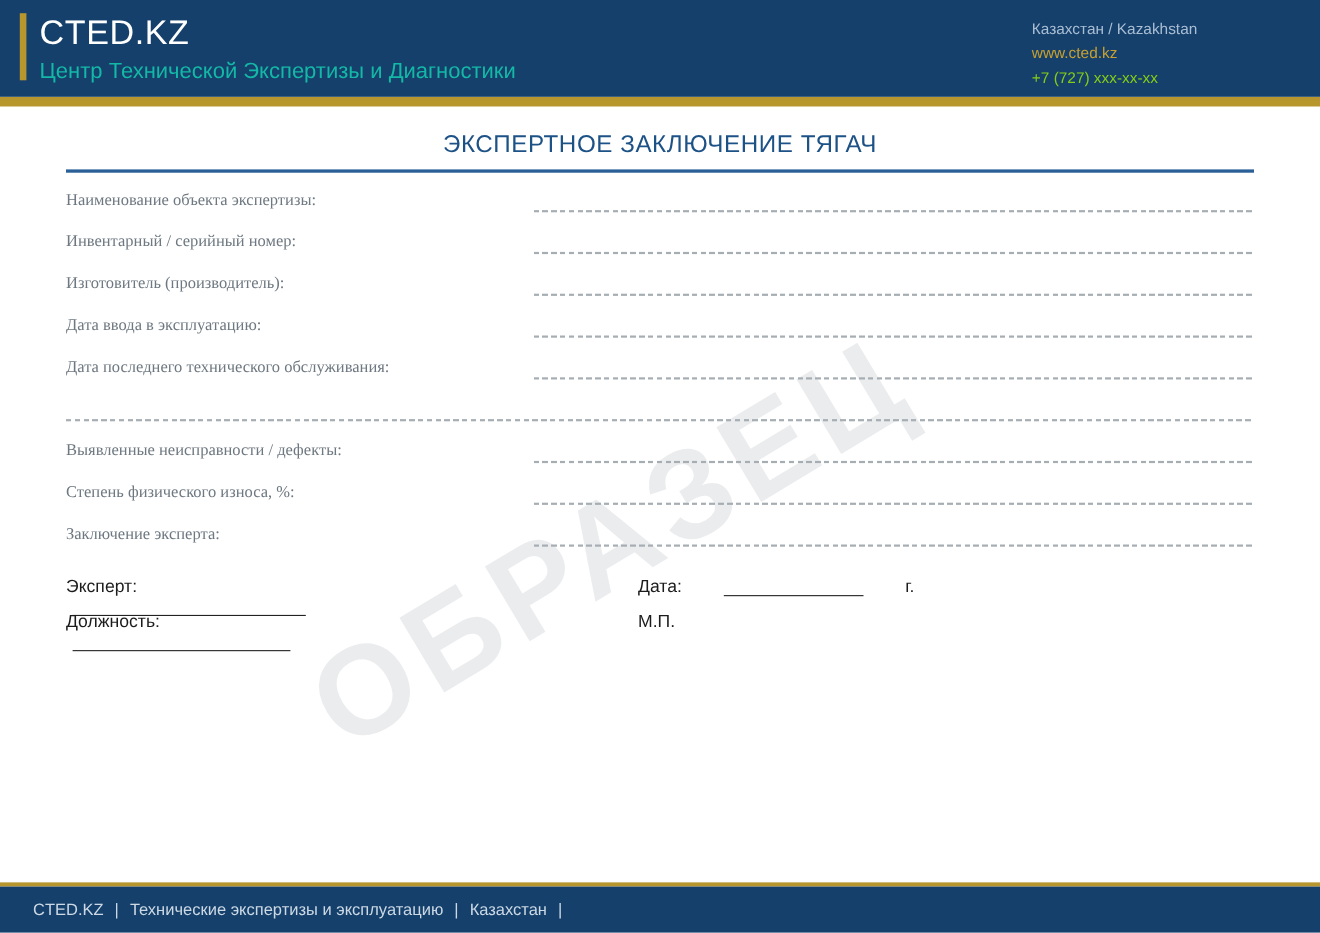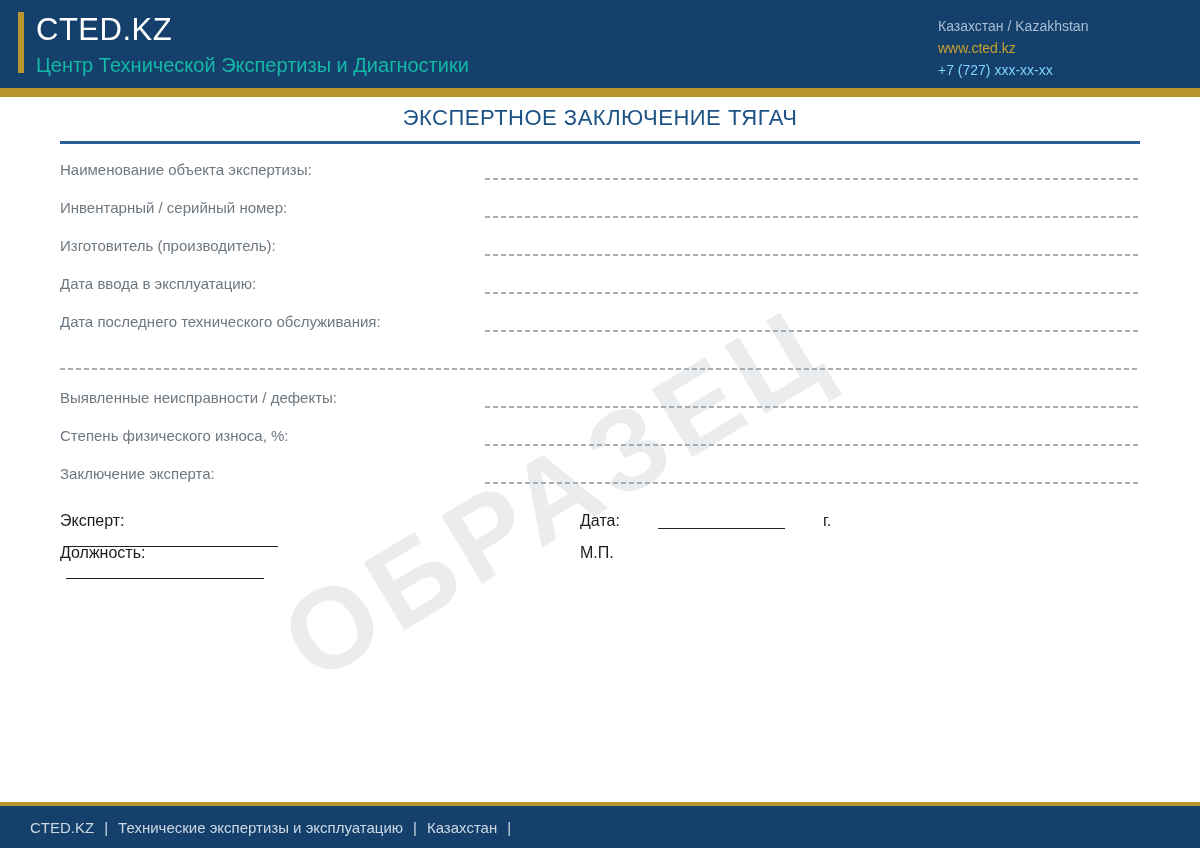--- a/index.html
+++ b/index.html
@@ -9,36 +9,36 @@
   
   .header { position:relative; height:88px; background:#15406b; }
   .brand-block { position:absolute; left:18px; top:12px; display:flex; }
   .brand-bar { width:6px; height:61px; background:#b8962e; margin-right:12px; }
   .brand-text {}
   .brand-logo { color:#ffffff; font-size:31px; font-weight:400; letter-spacing:0.5px; line-height:36px; }
   .brand-sub { color:#14b8a6; font-size:20px; margin-top:6px; }
   .header-right { position:absolute; left:938px; top:15px; font-size:14px; line-height:22px; }
   .hr-country { color:#a9bdd3; }
   .hr-site { color:#c8a02e; cursor:pointer; }
-  .hr-phone { color:#7dd3fc; }
+  .hr-phone { color:#84cc16; }
   .gold-strip { height:9px; background:#b8962e; }
 
   
   .content { position:relative; height:705px; background:#ffffff; }
   .watermark { position:absolute; left:250px; top:330px; z-index:0;
                font-size:115px; font-weight:700; letter-spacing:8px;
                color:rgba(130,138,148,0.16); transform:rotate(-31deg);
                white-space:nowrap; pointer-events:none; }
-  .doc-title { position:relative; z-index:1; text-align:center; padding-top:8px;
+  .doc-title { position:relative; z-index:1; text-align:center; padding-top:21px;
                color:#1d5286; font-size:22px; line-height:26px; letter-spacing:0.5px; }
   .title-rule { position:relative; z-index:1; margin:10px 60px 0 60px; height:3px; background:#2a5f98; }
 
   .fields { position:relative; z-index:1; margin:14px 60px 0 60px; }
   .field-row { display:flex; height:38px; }
-  .field-label { width:425px; padding-top:3px; color:#6e7881; font-size:15px; }
+  .field-label { width:425px; padding-top:3px; color:#6e7881; font-size:15px;font-family:Liberation Serif, serif; }
   .field-line { flex:1; margin-top:20px; height:2px;
                 background:repeating-linear-gradient(to right,
                   #a6aeb4 0px, #a6aeb4 5px, transparent 5px, transparent 8px); }
 
   .signature { position:relative; z-index:1; margin:12px 60px 0 60px; color:#1c1c1c; font-size:16px; }
   .sig-row { display:flex; height:32px; align-items:flex-start; }
   .sig-left { width:520px; display:flex; align-items:flex-start;flex-direction:column; }
   .sig-right { display:flex; align-items:flex-start;gap:32px; }
   .sig-label { white-space:nowrap; }
   .uline { display:inline-block; height:17px; border-bottom:1px solid #222222; margin-left:6px; }

